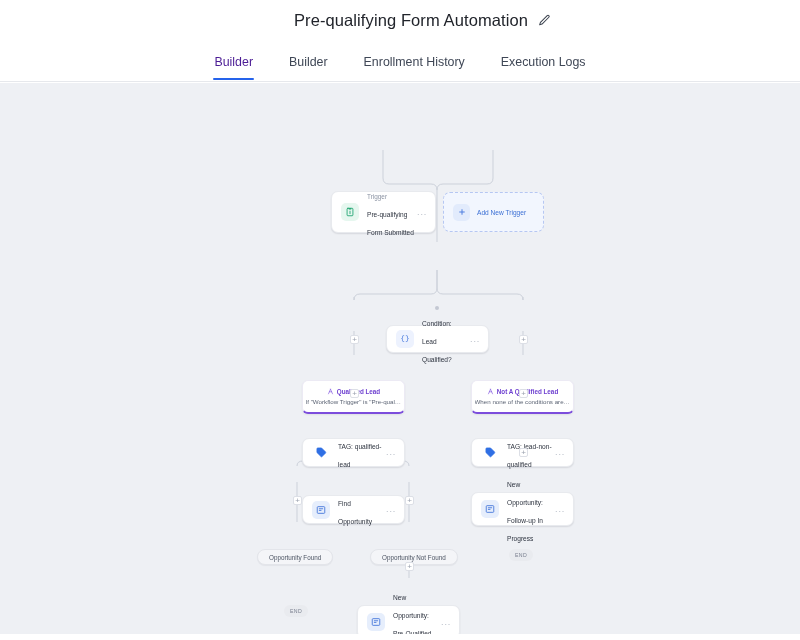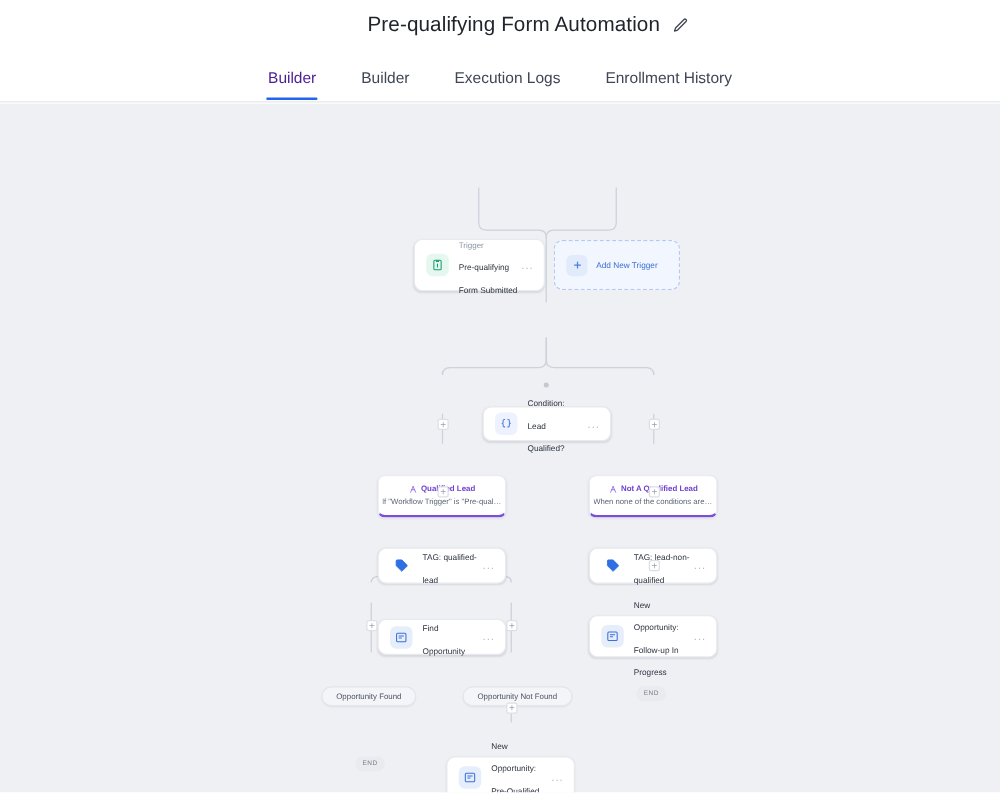--- a/index.html
+++ b/index.html
@@ -203,22 +203,22 @@
     <span class="edit-icon">
       <svg width="13" height="13" viewBox="0 0 24 24" fill="none" stroke="currentColor" stroke-width="1.9" stroke-linecap="round" stroke-linejoin="round">
         <path d="M17 3a2.1 2.1 0 0 1 3 3L7.5 18.5 3 20l1.5-4.5L17 3z"></path>
       </svg>
     </span>
   </div>
 
   <div class="tabs">
     <div class="tab active">Builder</div>
     <div class="tab">Builder</div>
+    <div class="tab">Enrollment History</div>
     <div class="tab">Execution Logs</div>
-    <div class="tab">Enrollment History</div>
   </div>
 
   <div class="canvas">
     <div class="flow">
 
       <svg class="svg-edges">
         <g stroke="#ccd1da" stroke-width="1" fill="none">
 
           <path d="M383,67 L383,95 Q383,101 389,101 L431,101 Q437,101 437,107 L437,159"></path>
           <path d="M493,67 L493,95 Q493,101 487,101 L443,101 Q437,101 437,107"></path>

